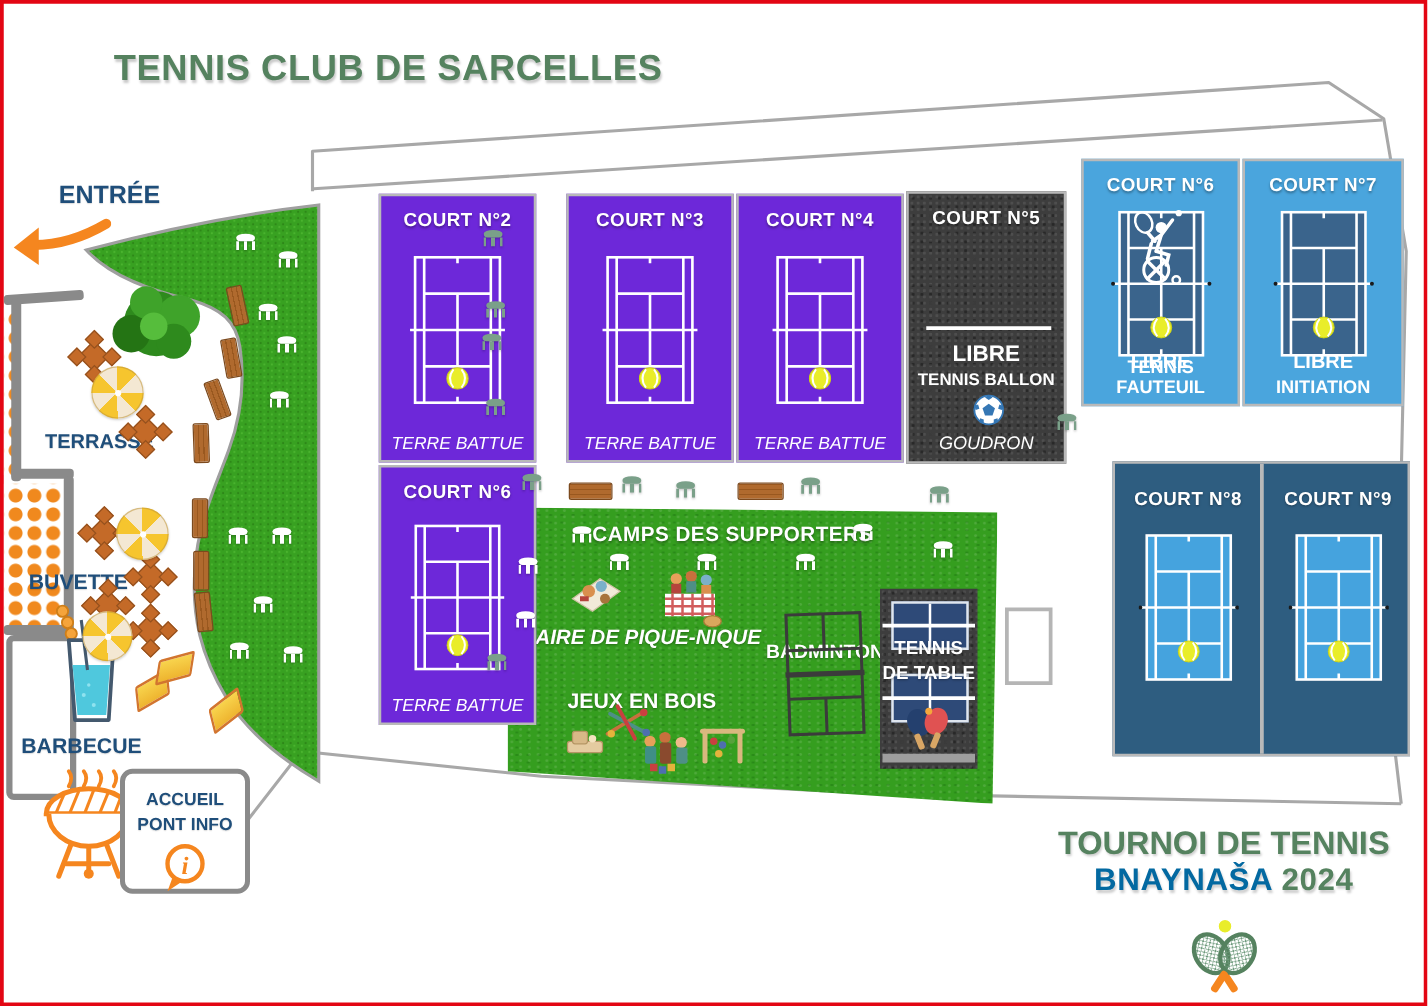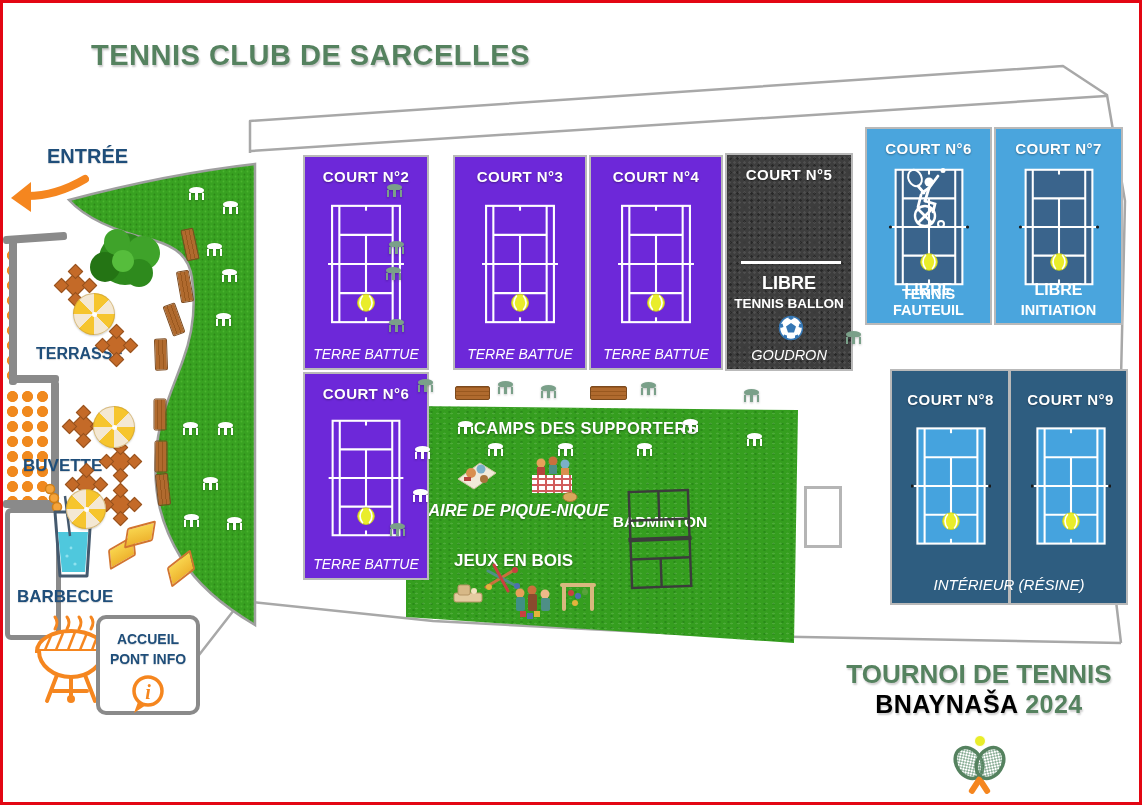--- a/index.html
+++ b/index.html
@@ -44,21 +44,21 @@
   .parasol{position:absolute;border-radius:50%;background:conic-gradient(#f6c52e 0 45deg,#f4e8d3 45deg 90deg,#f6c52e 90deg 135deg,#f4e8d3 135deg 180deg,#f6c52e 180deg 225deg,#f4e8d3 225deg 270deg,#f6c52e 270deg 315deg,#f4e8d3 315deg 360deg);box-shadow:inset 0 0 0 1px rgba(190,150,60,.55),0 1px 2px rgba(0,0,0,.2);}
   .parasol::after{content:'';position:absolute;left:50%;top:50%;width:5px;height:5px;margin:-2.5px;border-radius:50%;background:#fff;}
   .deck{position:absolute;width:26px;height:15px;background:linear-gradient(180deg,#f8d44d,#eeb42f);border:2px solid #d2752f;border-radius:2px;}
   
   #accueil-box{left:93px;top:612px;width:104px;height:100px;background:#fff;border:4px solid #8a8a8a;border-radius:10px;box-sizing:border-box;text-align:center;z-index:6;}
   #accueil-box .t{margin-top:10px;font-size:14px;line-height:20px;}
   
   #footer{left:838px;top:656px;width:276px;text-align:center;}
   #footer .l1{font-size:26px;font-weight:bold;color:#55825f;text-shadow:1px 2px 2px rgba(0,0,0,.2);}
   #footer .l2{font-size:25px;font-weight:bold;letter-spacing:.5px;text-shadow:1px 2px 2px rgba(0,0,0,.2);}
-  #footer .accent{color:#000000;}
+  #footer .accent{color:#0369a1;}
   #footer .year{color:#55825f;}
   
   #tt-zone{position:absolute;left:298px;top:70px;width:78px;height:144px;background-color:#3d3d3d;background-image:radial-gradient(rgba(255,255,255,.09) 1px,transparent 1.5px),radial-gradient(rgba(0,0,0,.35) 1px,transparent 1.5px);background-size:5px 5px,7px 7px;}
   .tt-table{position:absolute;left:9px;width:62px;height:39px;background:#2e4a78;border:2px solid #dfe6ee;box-sizing:border-box;}
   .tt-table::after{content:'';position:absolute;left:50%;top:0;width:2px;height:100%;background:#fff;margin-left:-1px;}
   .tt-net{position:absolute;left:2px;width:74px;height:3px;background:#fff;}
   #annex{left:801px;top:483px;width:38px;height:62px;background:#fff;border:3px solid #b5b5b5;box-sizing:border-box;}
 </style>
 </head>
 <body>
@@ -296,21 +296,20 @@
     </div>
     <div class="abs" style="left:119px;top:0;width:119px;height:100%">
       <div class="court-hdr" style="top:20px">COURT N°9</div>
       <svg class="court-svg" style="top:52px" width="80" height="126" viewBox="0 0 100 156">
         <rect x="8" y="6" width="84" height="144" fill="#45a3de"></rect>
         <use href="#tlines"></use>
           <use href="#netdots"></use>
           <use href="#tball" transform="translate(50,122)"></use>
       </svg>
     </div>
-    <div class="surface-lbl" style="bottom:10px;font-size:15px">INTÉRIEUR (RÉSINE)</div>
   </div>
   <div class="abs" id="annex" style="z-index:3"></div>
 
   <div class="abs grass-css" id="central-green" style="z-index:3">
     <div class="cg-lbl" style="top:18px;left:0;width:360px;text-align:center;font-size:16.5px;letter-spacing:.4px">CAMPS DES SUPPORTERS</div>
     <div class="cg-lbl" style="top:100px;left:10px;width:205px;text-align:center;font-size:16.5px;font-style:italic">AIRE DE PIQUE-NIQUE</div>
     <div class="cg-lbl" style="top:150px;left:48px;width:168px;text-align:left;font-size:17px">JEUX EN BOIS</div>
     <div class="cg-lbl" style="top:112px;left:204px;width:100px;text-align:center;font-size:15.5px">BADMINTON</div>
 
     <svg class="abs" style="left:48px;top:52px" width="44" height="38">
@@ -387,20 +386,38 @@
       <g stroke="#3b3b3b" stroke-width="2.4" fill="none">
         <rect x="2" y="2" width="58" height="94"></rect>
         <line x1="2" y1="30" x2="60" y2="30"></line>
           <line x1="2" y1="68" x2="60" y2="68"></line>
         <line x1="31" y1="2" x2="31" y2="30"></line>
           <line x1="31" y1="68" x2="31" y2="96"></line>
         <line x1="0" y1="49" x2="62" y2="49" stroke-width="4"></line>
       </g>
     </svg>
 
+    <div id="tt-zone">
+      <div class="tt-table" style="top:10px"></div>
+      <div class="tt-table" style="top:68px"></div>
+      <div class="tt-net" style="top:28px"></div>
+      <div class="tt-net" style="top:86px"></div>
+      <div class="cg-lbl" style="top:38px;left:0;width:100%;text-align:center;font-size:15px;line-height:20px">
+        <div>TENNIS</div>
+        <div>DE TABLE</div>
+      </div>
+      <svg class="abs" style="left:18px;top:94px" width="42" height="40">
+        <ellipse cx="13" cy="13" rx="9" ry="11" transform="rotate(-22 13 13)" fill="#24406e"></ellipse>
+        <rect x="11" y="22" width="5" height="13" rx="2" transform="rotate(-22 13 28)" fill="#d8a665"></rect>
+        <ellipse cx="27" cy="12" rx="9" ry="11" transform="rotate(22 27 12)" fill="#e05252"></ellipse>
+        <rect x="24" y="21" width="5" height="13" rx="2" transform="rotate(22 27 27)" fill="#d8a665"></rect>
+        <circle cx="21" cy="4" r="2.8" fill="#f3a73c"></circle>
+      </svg>
+      <div class="abs" style="left:2px;top:132px;width:74px;height:7px;background:#9e9e9e"></div>
+    </div>
   </div>
 
   <div class="abs" id="footer" style="z-index:5">
     <div class="l1">TOURNOI DE TENNIS</div>
     <div class="l2">
       <span class="accent">BNAYNAŠA</span>
       <span class="year">2024</span>
     </div>
     <svg style="margin:12px auto 0" width="80" height="74" viewBox="0 0 80 74">
       <circle cx="41" cy="10" r="5.5" fill="#e9ed2a" stroke="#fff" stroke-width="1"></circle>

